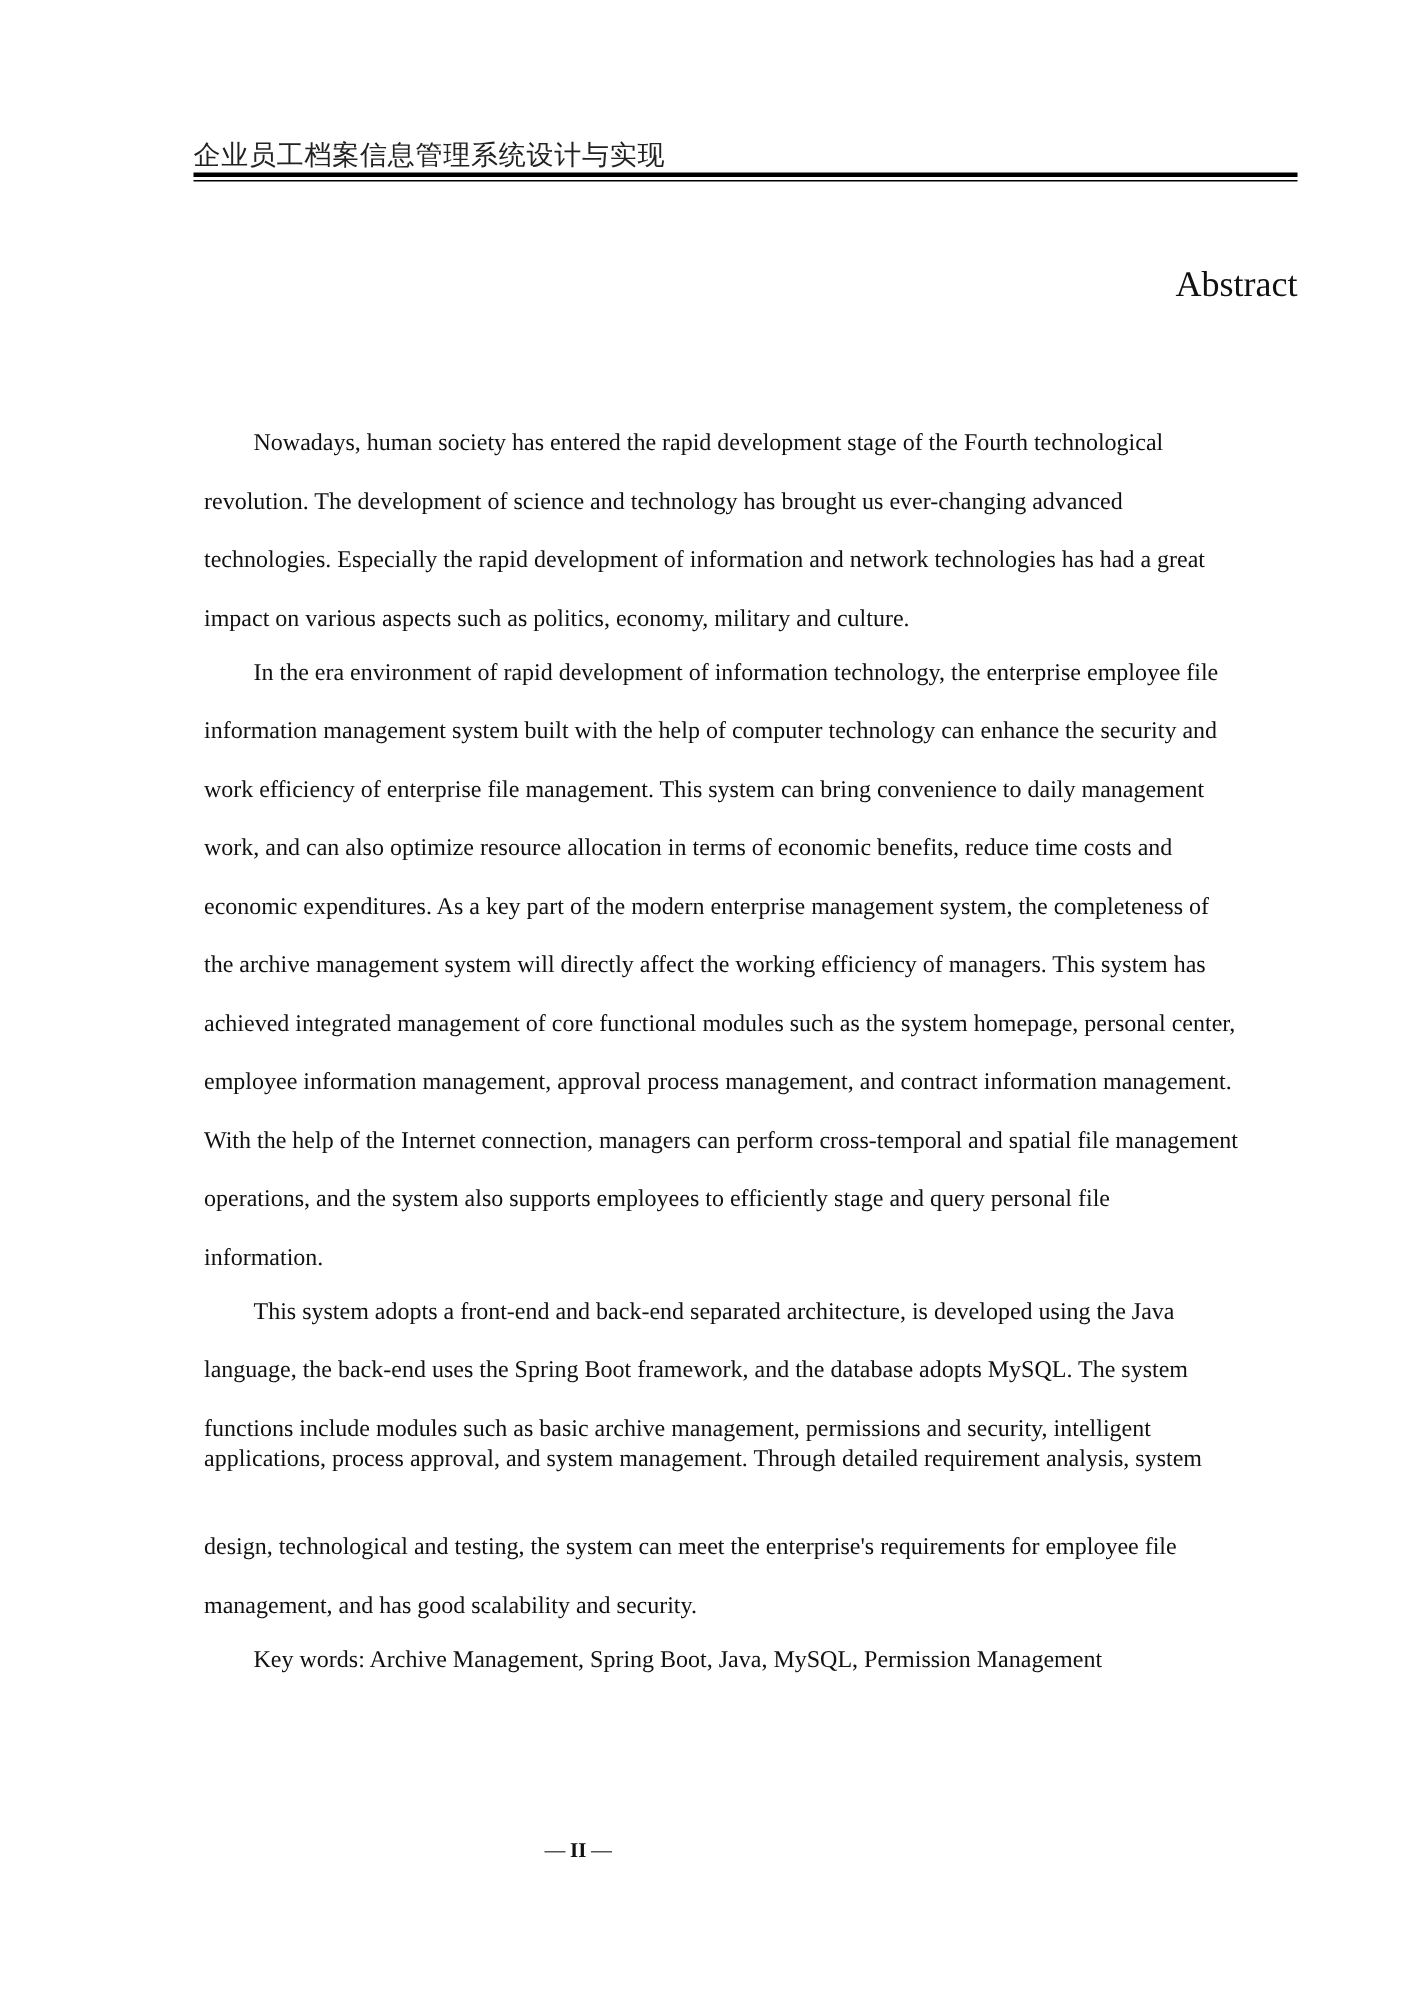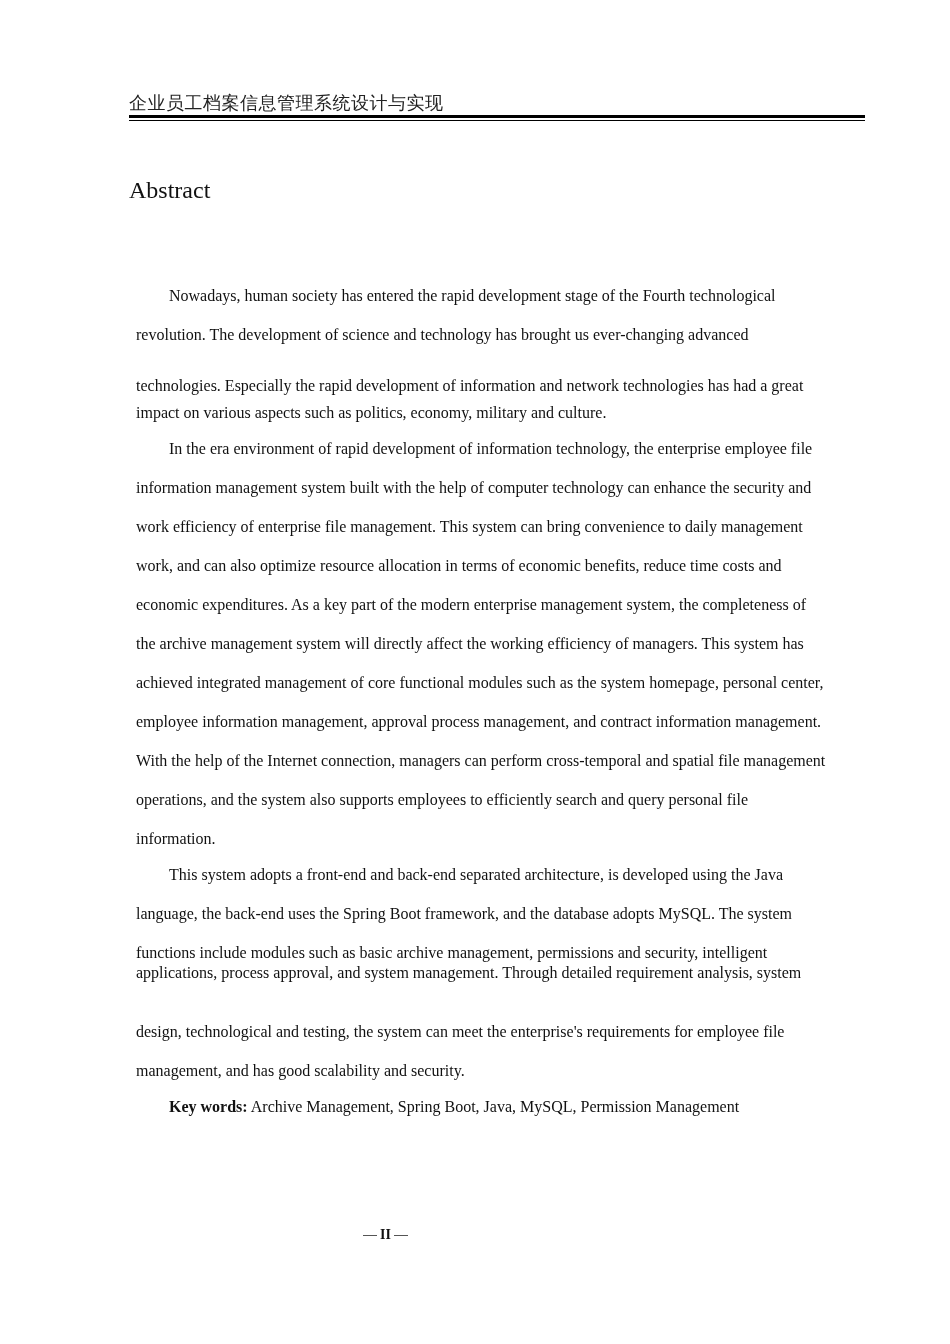--- a/index.html
+++ b/index.html
@@ -44,38 +44,38 @@
       left: 0; top: 5px;
       width: 100%;
       height: 1px;
       background: #000000;
     }
     .abstract-title {
       position: absolute;
       left: 129px;
       top: 175px;
       width: 736px;
-      text-align: left;
+      text-align: right;
       font-size: 24px;
       line-height: 30px;
       color: #111111;
     }
     .line {
       position: absolute;
       left: 136px;
       font-size: 16px;
       line-height: 20px;
       white-space: nowrap;
       color: #111111;
     }
     .line.indent {
       left: 169px;
     }
     .keywords-label {
-      font-weight: bold;
+      font-weight: normal;
     }
     .page-number {
       position: absolute;
       left: 360px;
       top: 1226px;
       width: 92px;
       font-size: 14px;
       line-height: 18px;
       color: #111111;
     }
@@ -98,35 +98,35 @@
 <div class="header-rule">
   <div class="thick"></div>
   <div class="thin"></div>
 </div>
 
 <div class="abstract-title">Abstract</div>
 
 <div>
   <div class="line indent" style="top:286px">Nowadays, human society has entered the rapid development stage of the Fourth technological</div>
   <div class="line" style="top:325px">revolution. The development of science and technology has brought us ever-changing advanced</div>
-  <div class="line" style="top:376px">technologies. Especially the rapid development of information and network technologies has had a great</div>
+  <div class="line" style="top:364px">technologies. Especially the rapid development of information and network technologies has had a great</div>
   <div class="line" style="top:403px">impact on various aspects such as politics, economy, military and culture.</div>
 </div>
 
 <div>
   <div class="line indent" style="top:439px">In the era environment of rapid development of information technology, the enterprise employee file</div>
   <div class="line" style="top:478px">information management system built with the help of computer technology can enhance the security and</div>
   <div class="line" style="top:517px">work efficiency of enterprise file management. This system can bring convenience to daily management</div>
   <div class="line" style="top:556px">work, and can also optimize resource allocation in terms of economic benefits, reduce time costs and</div>
   <div class="line" style="top:595px">economic expenditures. As a key part of the modern enterprise management system, the completeness of</div>
   <div class="line" style="top:634px">the archive management system will directly affect the working efficiency of managers. This system has</div>
   <div class="line" style="top:673px">achieved integrated management of core functional modules such as the system homepage, personal center,</div>
   <div class="line" style="top:712px">employee information management, approval process management, and contract information management.</div>
   <div class="line" style="top:751px">With the help of the Internet connection, managers can perform cross-temporal and spatial file management</div>
-  <div class="line" style="top:790px">operations, and the system also supports employees to efficiently search and query personal file</div>
+  <div class="line" style="top:790px">operations, and the system also supports employees to efficiently stage and query personal file</div>
   <div class="line" style="top:829px">information.</div>
 </div>
 
 <div>
   <div class="line indent" style="top:865px">This system adopts a front-end and back-end separated architecture, is developed using the Java</div>
   <div class="line" style="top:904px">language, the back-end uses the Spring Boot framework, and the database adopts MySQL. The system</div>
   <div class="line" style="top:943px">functions include modules such as basic archive management, permissions and security, intelligent</div>
   <div class="line" style="top:963px">applications, process approval, and system management. Through detailed requirement analysis, system</div>
   <div class="line" style="top:1022px">design, technological and testing, the system can meet the enterprise's requirements for employee file</div>
   <div class="line" style="top:1061px">management, and has good scalability and security.</div>

